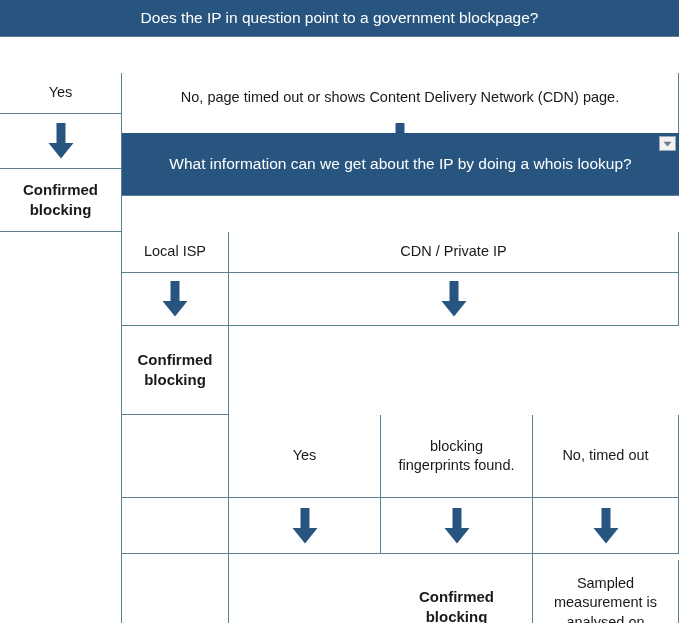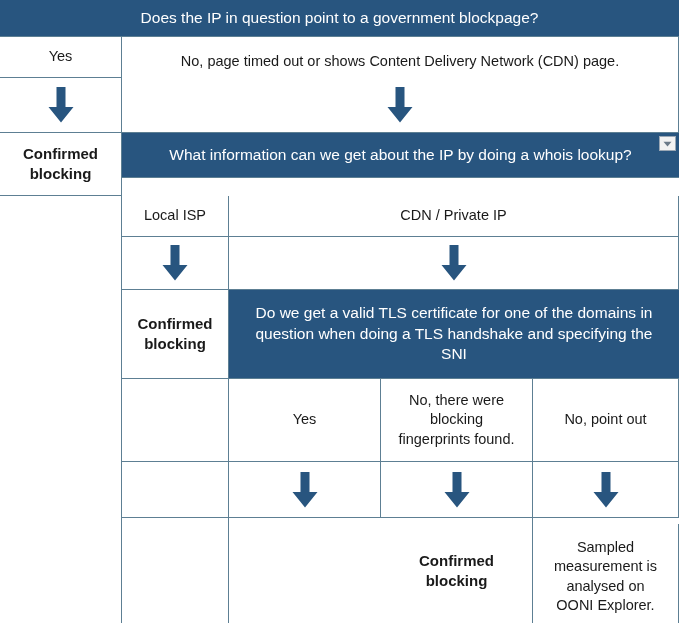--- a/index.html
+++ b/index.html
@@ -28,21 +28,21 @@
     display: flex;
     align-items: center;
     justify-content: center;
     text-align: center;
     font-size: 14.5px;
     line-height: 1.32;
     padding: 16px 6px;
     overflow: hidden;
   }
   .bb { border-bottom: 1px solid #5d7f93; }
-  .br { border-right: 1px solid #5d7f93; }
+  .br { border-right: 1px solid #5d7f93; margin-top: 36px; }
 
   .blue {
     background: #28557f;
     color: #ffffff;
     font-size: 15.5px;
   }
   .blue.header {
     font-size: 15.5px;
   }
 
@@ -115,21 +115,21 @@
         <path d="M8.5 0 H17.5 V20 H25.5 L13 35.5 L0.5 20 H8.5 Z" fill="#28557f"></path>
       </svg>
     </span>
   </div>
 
   <div class="cell plain bold bb br multiline" style="left:0px; top:133px; width:122px; height:63px;">
     <span>Confirmed</span>
     <span>blocking</span>
   </div>
 
-  <div class="cell blue bb" style="left:122px; top:133px; width:557px; height:45px;">What information can we get about the IP by doing a whois lookup?</div>
+  <div class="cell blue bb" style="left:122px; top:133px; width:557px; height:63px;">What information can we get about the IP by doing a whois lookup?</div>
 
   <div class="filter-btn" style="left:659px; top:136px;">
     <svg width="9" height="6" viewBox="0 0 9 6" aria-hidden="true">
       <path d="M0.5 0.8 H8.5 L4.5 5.4 Z" fill="#6b7a88"></path>
     </svg>
   </div>
 
   <div class="cell empty br" style="left:0px; top:196px; width:122px; height:41px;"></div>
 
   <div class="cell plain bb br" style="left:122px; top:196px; width:107px; height:41px;">Local ISP</div>
@@ -154,35 +154,33 @@
     </span>
   </div>
 
   <div class="cell empty br" style="left:0px; top:290px; width:122px; height:89px;"></div>
 
   <div class="cell plain bold bb br multiline" style="left:122px; top:290px; width:107px; height:89px;">
     <span>Confirmed</span>
     <span>blocking</span>
   </div>
 
-  <div class="cell blue bb" style="left:229px; top:290px; width:450px; height:89px; padding:4px 14px;">Do we get a valid TLS certificate for one of the domains in question when doing a TLS handshake and specifying the SNI</div>
 
   <div class="cell empty br" style="left:0px; top:379px; width:122px; height:83px;"></div>
 
   <div class="cell empty bb br" style="left:122px; top:379px; width:107px; height:83px;"></div>
 
   <div class="cell plain bb br" style="left:229px; top:379px; width:152px; height:83px;">Yes</div>
 
   <div class="cell plain bb br multiline" style="left:381px; top:379px; width:152px; height:83px;">
-    <span>No, there were</span>
     <span>blocking</span>
     <span>fingerprints found.</span>
   </div>
 
-  <div class="cell plain bb br" style="left:533px; top:379px; width:146px; height:83px;">No, point out</div>
+  <div class="cell plain bb br" style="left:533px; top:379px; width:146px; height:83px;">No, timed out</div>
 
   <div class="cell empty br" style="left:0px; top:462px; width:122px; height:56px;"></div>
 
   <div class="cell empty bb br" style="left:122px; top:462px; width:107px; height:56px;"></div>
 
   <div class="cell plain bb br" style="left:229px; top:462px; width:152px; height:56px;">
     <span class="arrow-wrap">
       <svg width="26" height="36" viewBox="0 0 26 36" aria-hidden="true">
         <path d="M8.5 0 H17.5 V20 H25.5 L13 35.5 L0.5 20 H8.5 Z" fill="#28557f"></path>
       </svg>

